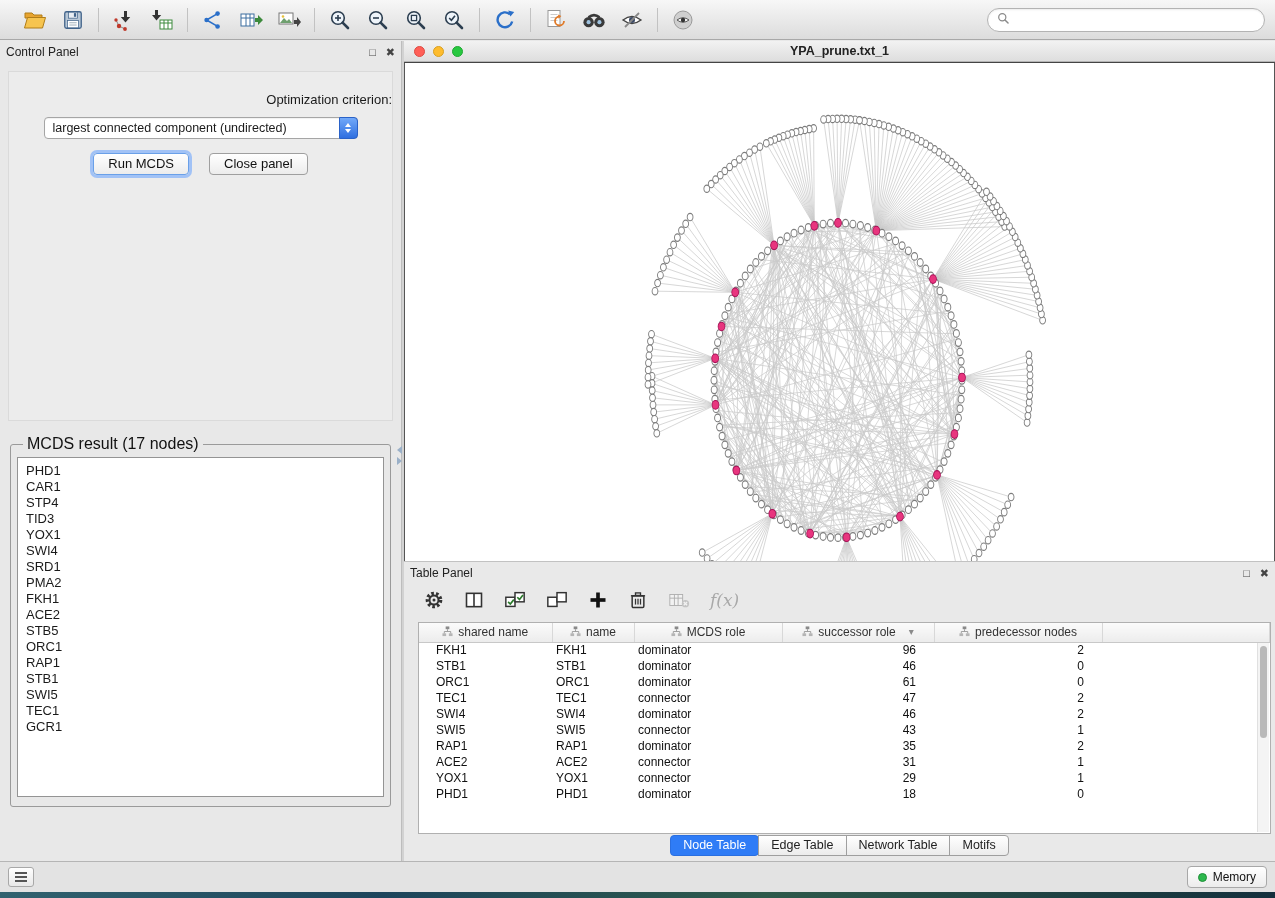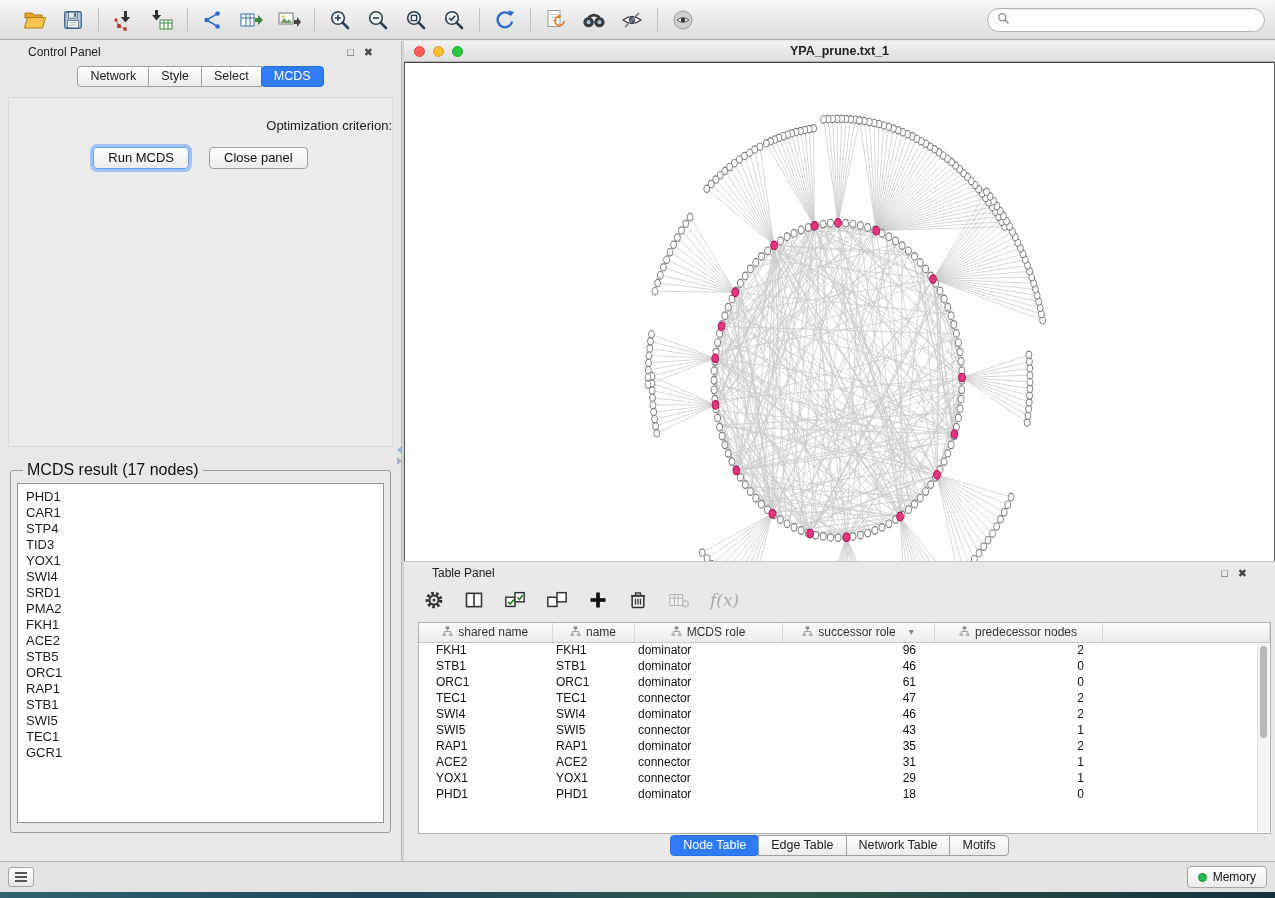--- a/index.html
+++ b/index.html
@@ -24,21 +24,21 @@
     border:1px solid #b3b3b3; background:#fff; display:flex; align-items:center;
     padding:0 9px; gap:6px; box-shadow:inset 0 1px 2px rgba(0,0,0,.08);
   }
   .search input { border:none; outline:none; flex:1; font-size:12px; background:transparent; }
 
   
   .control-panel {
     position:absolute; left:0; top:41px; width:402px; bottom:37px;
     background:#e8e8e8; border-right:1px solid #bdbdbd;
   }
-  .panel-header { display:flex; align-items:center; padding:4px 28px 2px; font-size:12px; color:#222; }
+  .panel-header { display:flex; align-items:center; padding:4px 6px 2px; font-size:12px; color:#222; }
   .panel-header .ph-icons { margin-left:auto; display:flex; gap:10px; color:#444; font-size:11px; }
   .ph-ic { cursor:default; line-height:12px; }
   .tabs-row { display:flex; justify-content:center; margin-top:5px; }
   .tab {
     font-size:12.5px; padding:2px 12px 3px; background:linear-gradient(#fff,#ececec);
     border:1px solid #9f9f9f; margin-left:-1px; color:#222;
   }
   .tab:first-child { border-radius:4px 0 0 4px; margin-left:0; }
   .tab:last-child { border-radius:0 4px 4px 0; }
   .tab.selected { background:#2f7cf6; border-color:#2a6fe0; color:#fff; border-radius:4px; }
@@ -318,28 +318,29 @@
 </div>
 
 <div class="control-panel">
   <div class="panel-header">
     <span>Control Panel</span>
     <span class="ph-icons">
       <span class="ph-ic">□</span>
       <span class="ph-ic">✖</span>
     </span>
   </div>
-  <div class="tabs-row">
-    <span class="tab">Network</span>
-    <span class="tab">Style</span>
-    <span class="tab">Select</span>
-    <span class="tab selected">MCDS</span>
-  </div>
   <div class="cp-content">
     <div class="opt-label">Optimization criterion:</div>
+    <div class="combo">
+      <span>largest connected component (undirected)</span>
+      <span class="combo-btn">
+          <span class="tri-up"></span>
+          <span class="tri-down"></span>
+        </span>
+    </div>
     <div class="btn-row">
       <button class="btn focus">Run MCDS</button>
       <button class="btn">Close panel</button>
     </div>
   </div>
   <fieldset class="mcds-fieldset">
     <legend>MCDS result (17 nodes)</legend>
     <div class="result-list">
         <div>PHD1</div>
         <div>CAR1</div>

